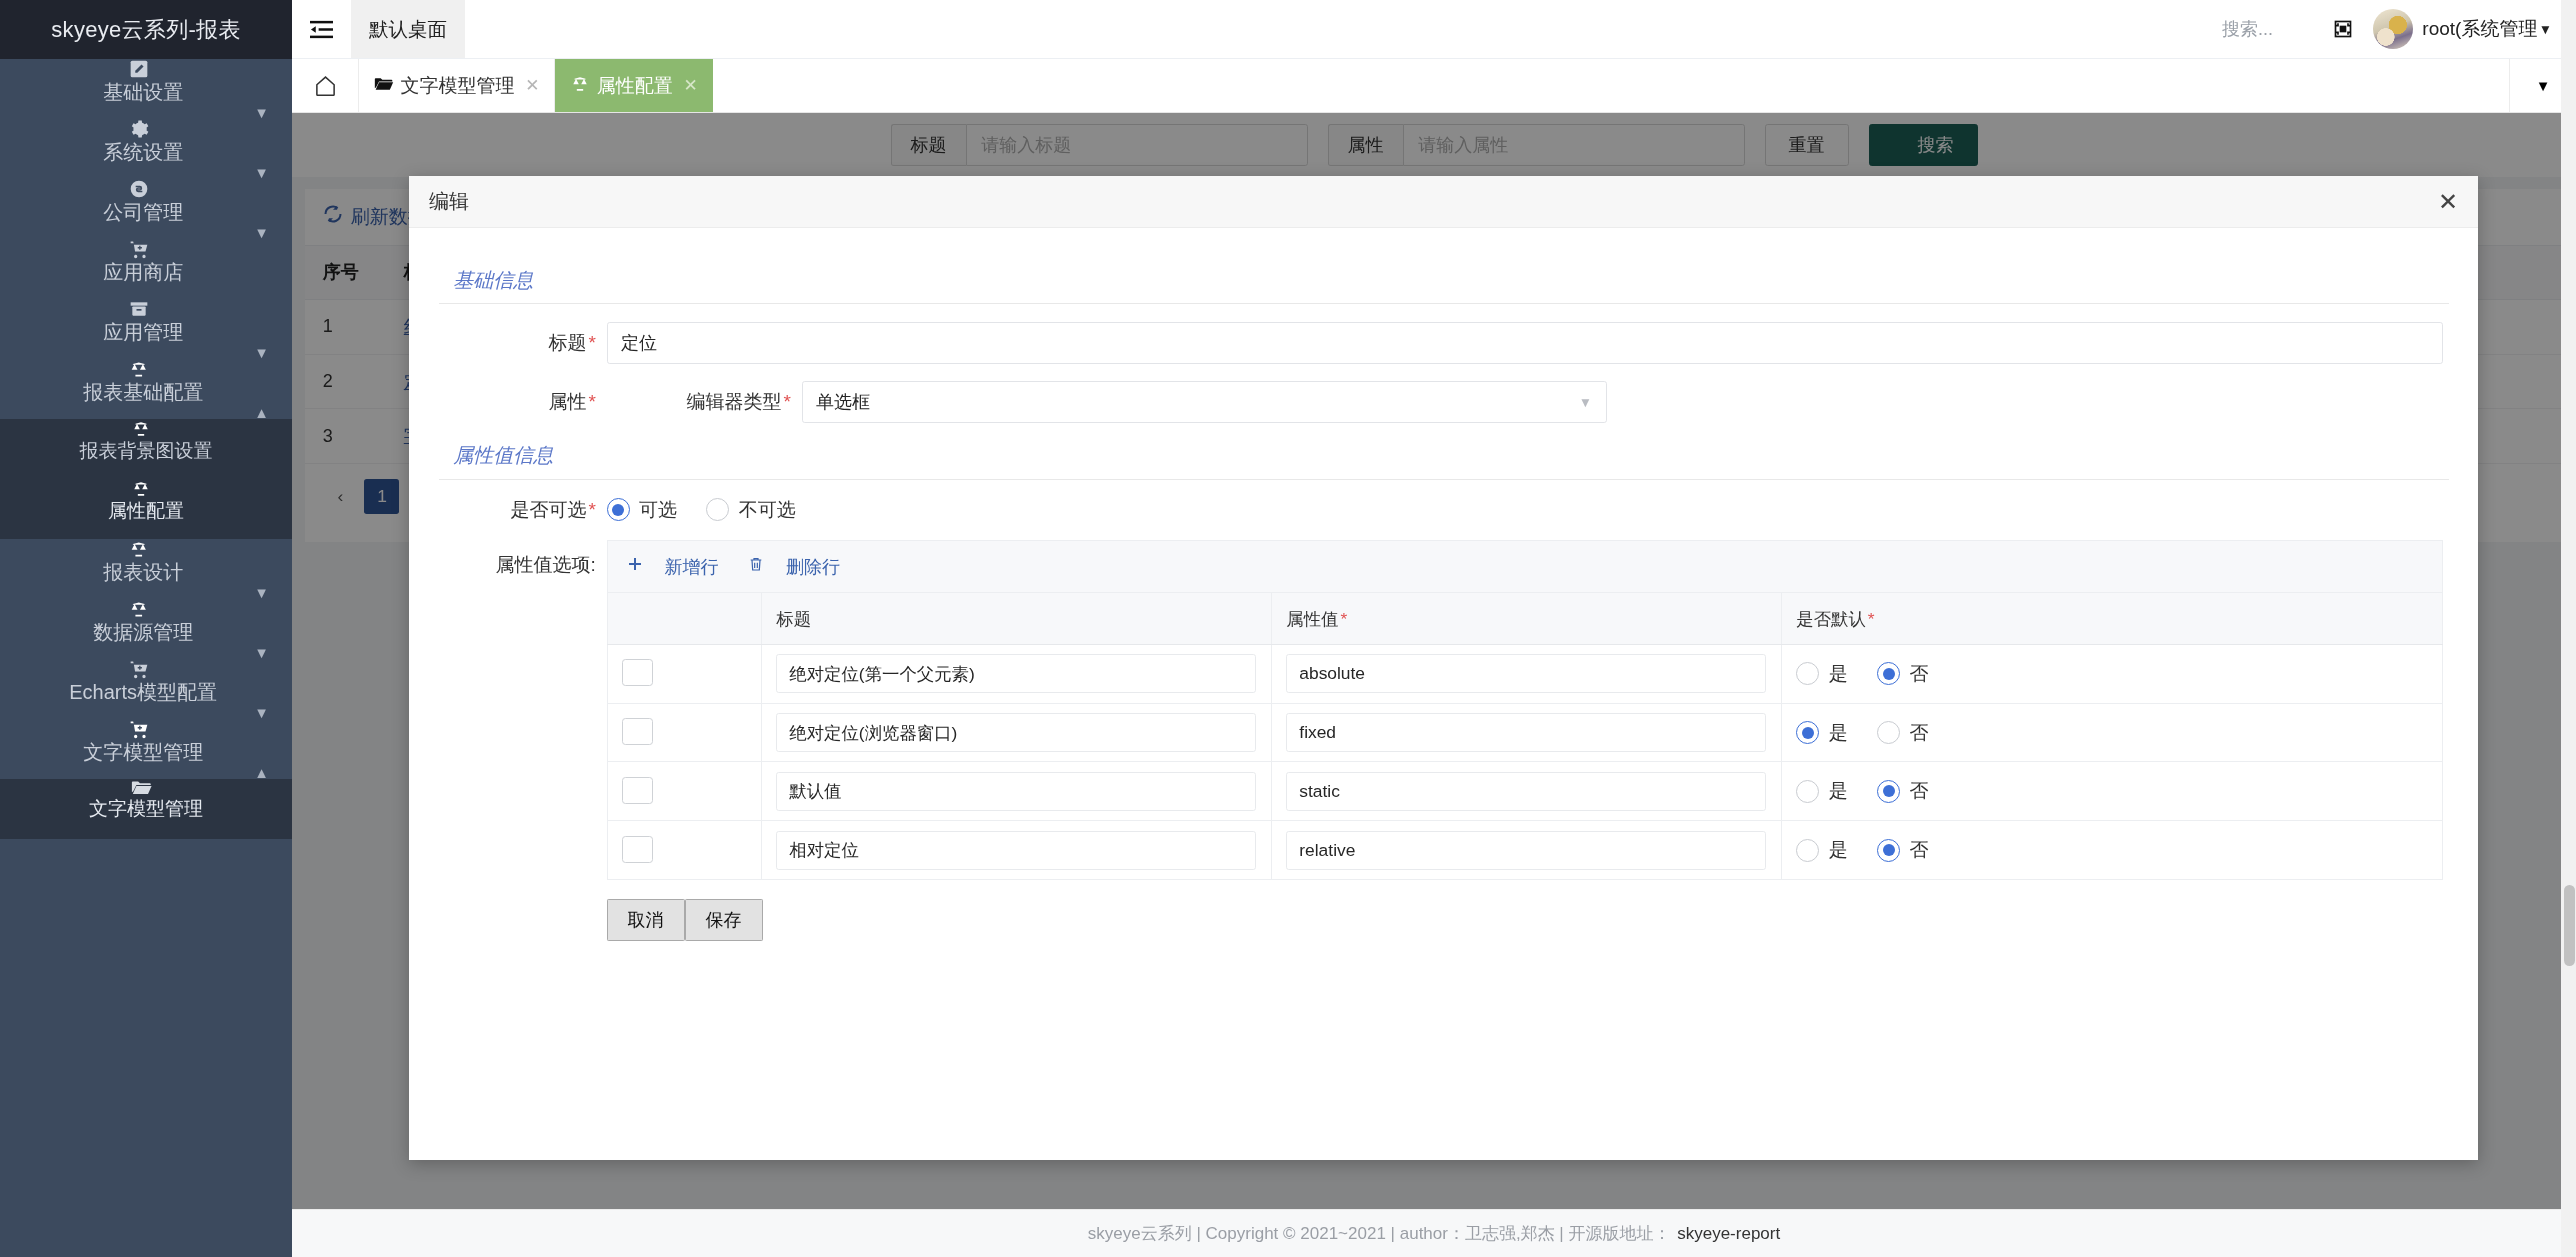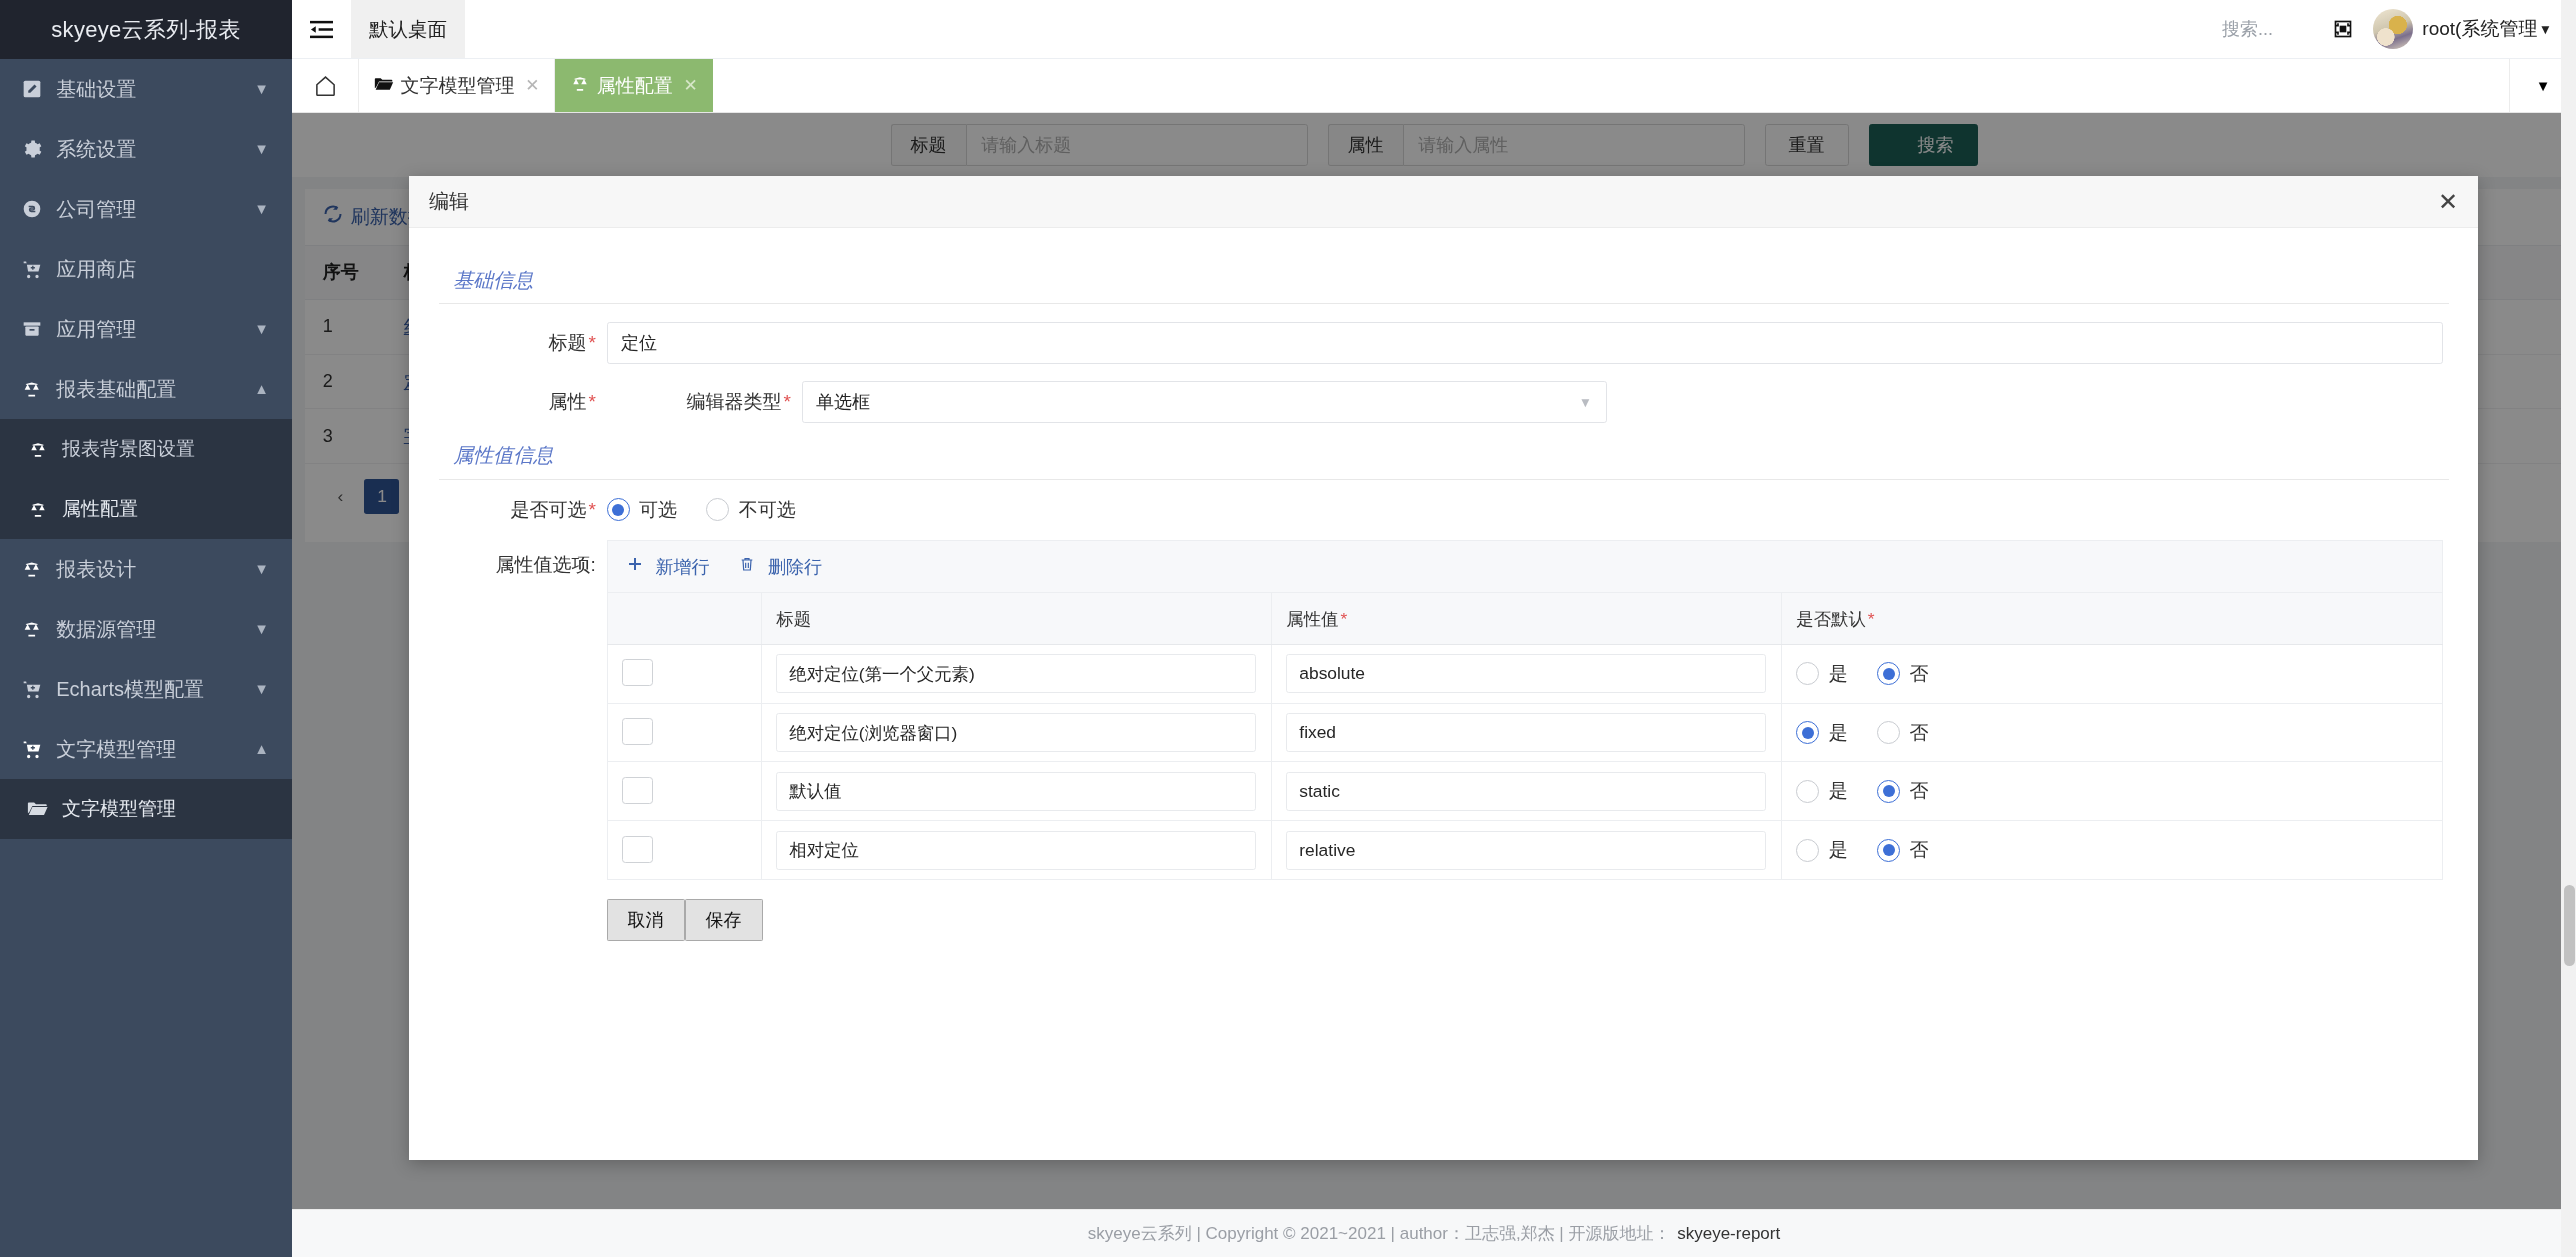--- a/index.html
+++ b/index.html
@@ -17,21 +17,21 @@
   }
   .brand {
     height: 59px; background: #20242e; color: #e9ecf1;
     display: flex; align-items: center; justify-content: center;
     font-size: 22px; letter-spacing: 0.3px;
   }
   .menu { padding-top: 0; }
   .menu-item {
     height: 60px; display: flex; align-items: center;
     padding: 0 23px 0 17.4px; font-size: 20px; color: #c9cfd9;
-    position: relative; cursor: pointer;
+    position: relative; cursor: pointer; flex-direction: column;
   }
   .menu-item.sub { background: #2b3442; font-size: 19px; padding-left: 23px; }
   .menu-item.sub.active { background: #2b3442; color: #e6eaf0; }
   .menu-item .mi-icon {
     width: 29.5px; min-width: 29.5px; display: inline-flex; align-items: center;
     justify-content: center; margin-right: 9.4px;
   }
   .menu-item .mi-icon svg { display: block; }
   .mi-label { white-space: nowrap; }
   .mi-arrow { margin-left: auto; font-size: 14.8px; color: #aab3c0; line-height: 1; }
@@ -209,21 +209,21 @@
     width: 12px; height: 12px; margin: -6px 0 0 -6px; border-radius: 50%;
     background: #3d6fd6;
   }
   .rlabel { font-size: 19px; color: #333; }
 
   .optbar {
     background: #f7f8fa; border: 0.7px solid #eceef1; border-bottom: none;
     display: flex; align-items: center; gap: 29.5px; padding: 13.4px 19px;
     font-size: 18px; color: #3b63ad;
   }
-  .optbar .act { display: flex; align-items: center; gap: 13px; cursor: pointer; }
+  .optbar .act { display: flex; align-items: center; gap: 22px; cursor: pointer; }
 
   .opt-area { display: flex; align-items: flex-start; margin-top: 17.4px; }
   .opt-area .form-label { padding-top: 12px; }
   .opt-wrap { flex: 1; margin-right: 5.4px; }
 
   .vtable { width: 100%; border-collapse: collapse; table-layout: fixed; }
   .vtable th {
     background: #f7f8fa; text-align: left; font-weight: normal;
     font-size: 17.4px; color: #333; padding: 13.4px 14.8px;
     border: 0.7px solid #eceef1; border-bottom: 0.7px solid #e6e8eb;

